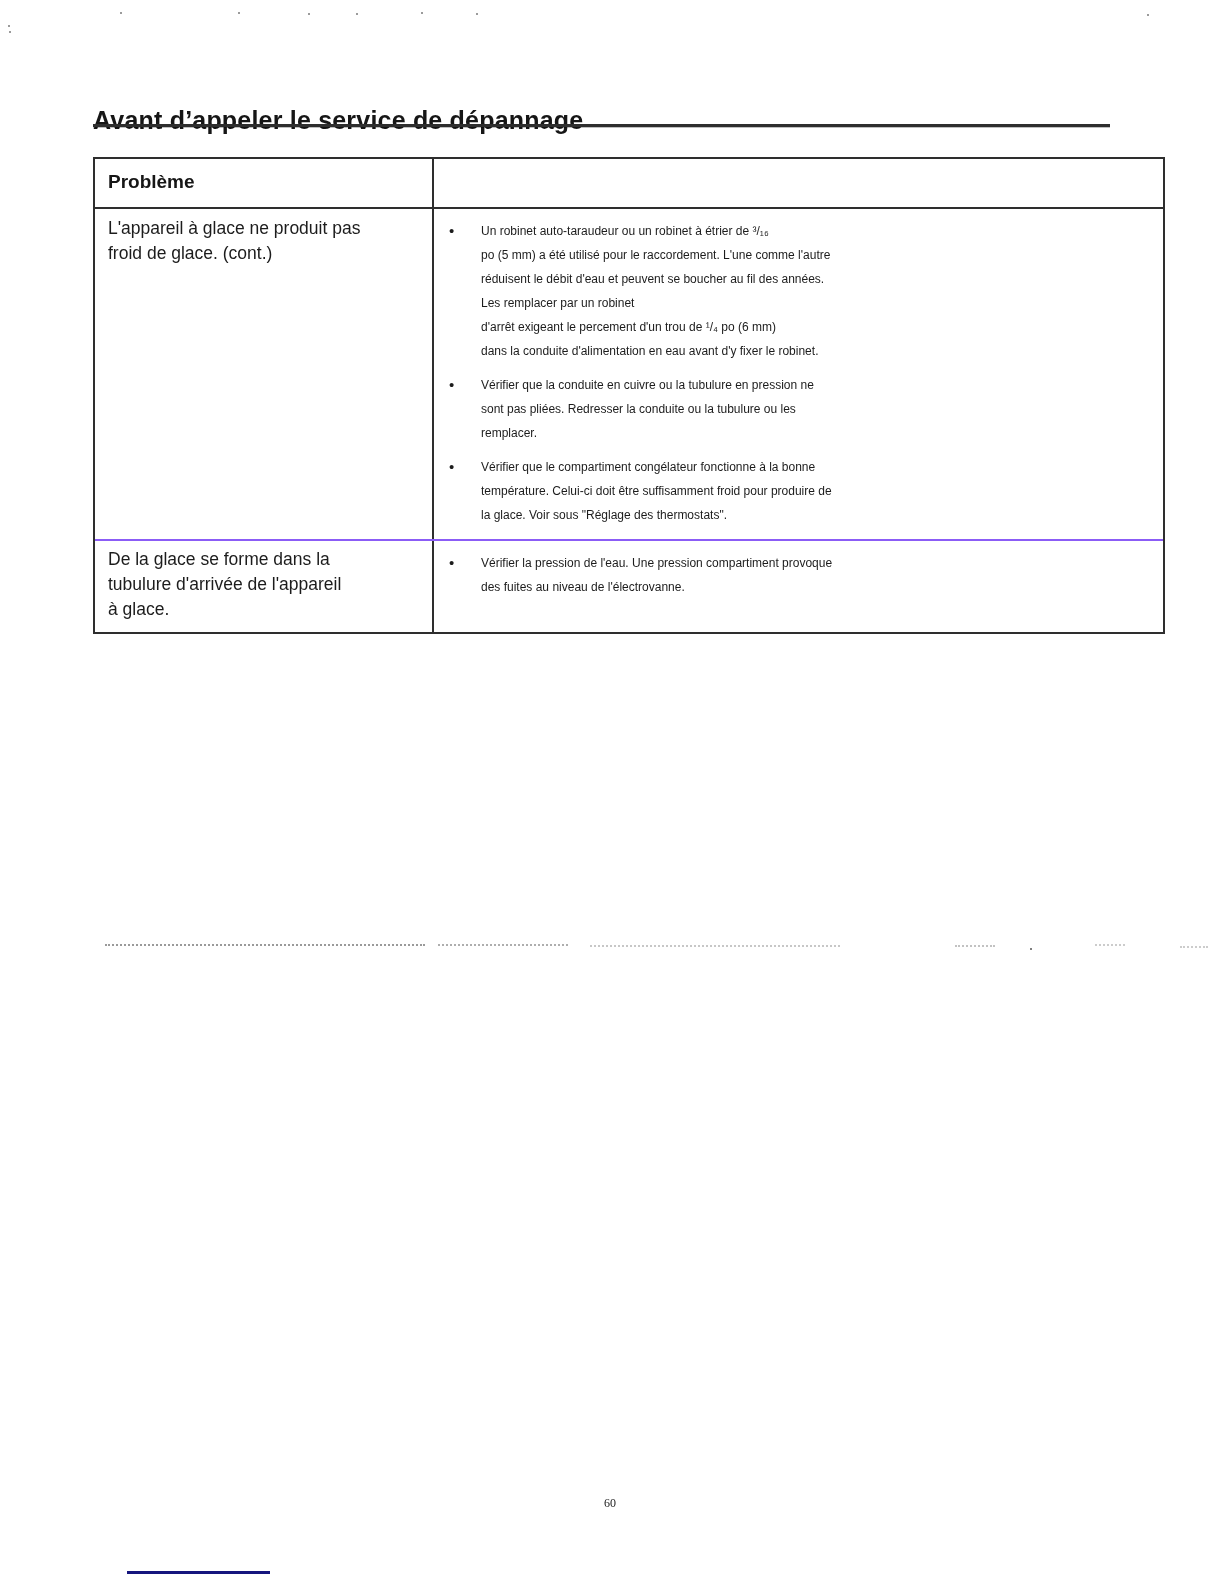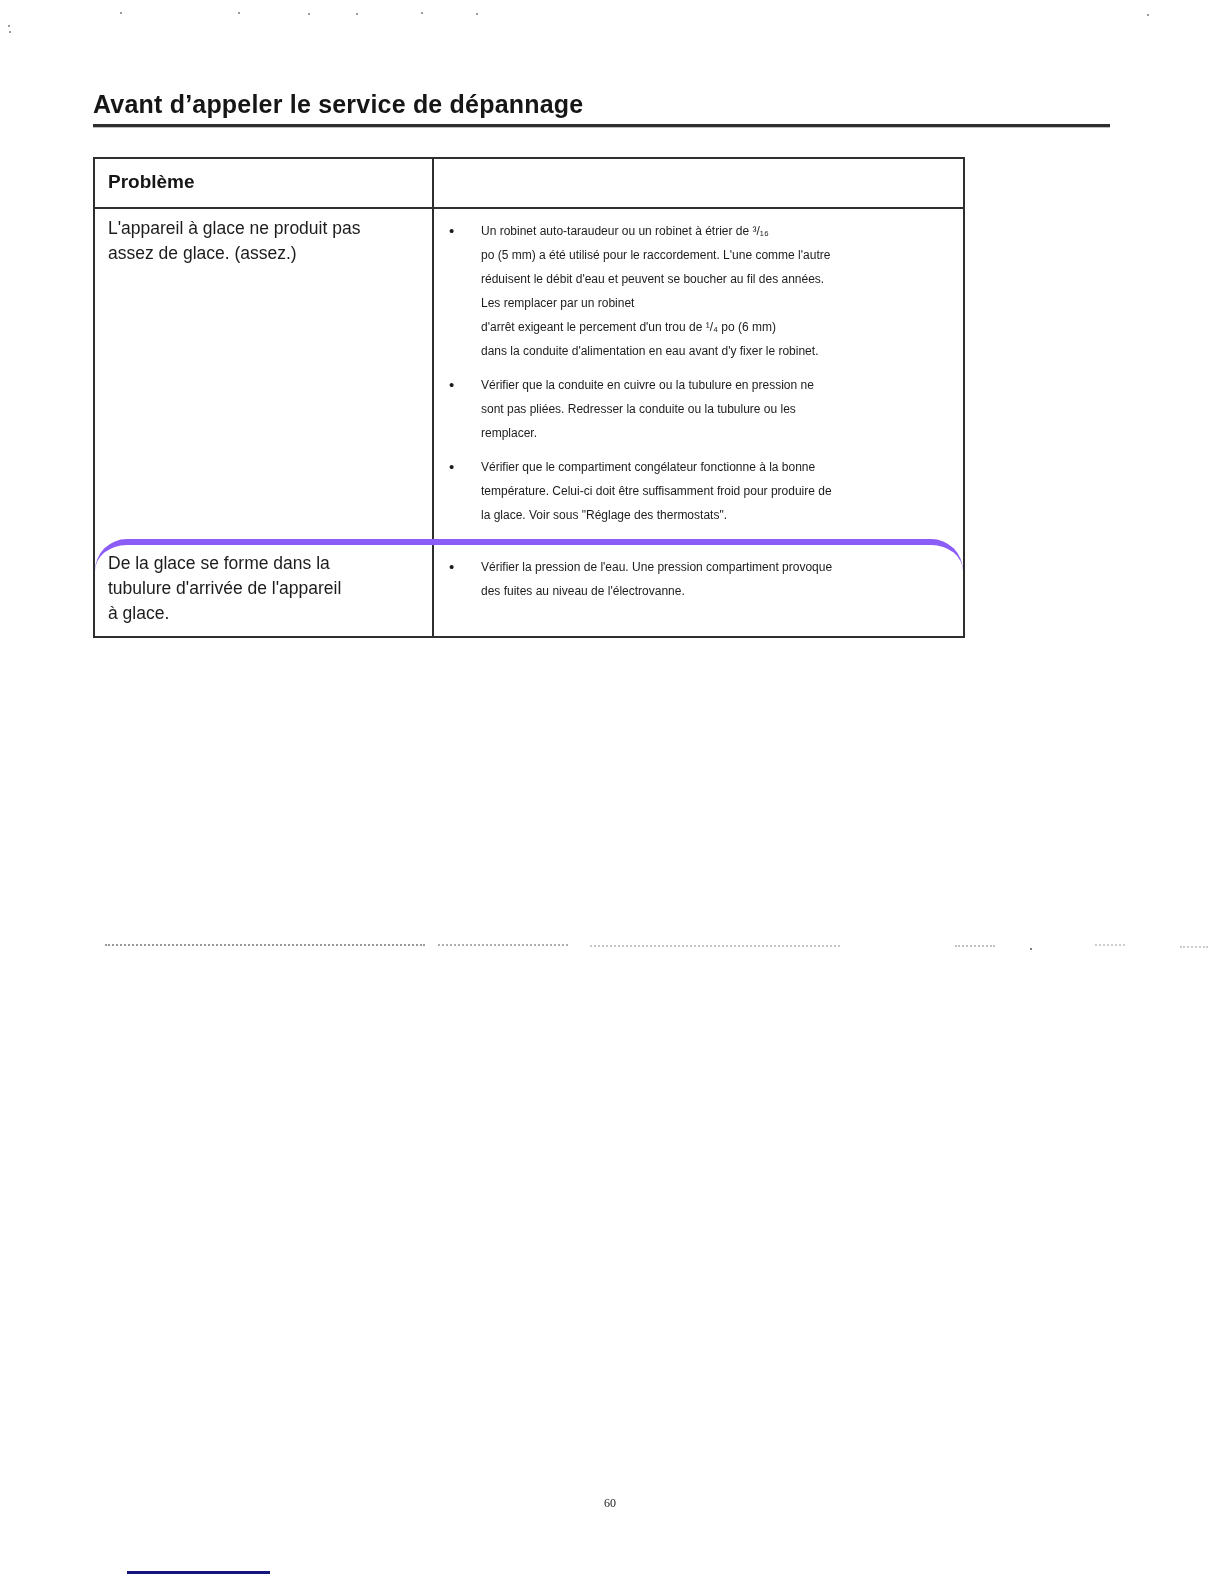--- a/index.html
+++ b/index.html
@@ -6,40 +6,40 @@
   .page {
     position:relative;
     width:1224px; height:1584px;
     margin:0 auto;
     background:#ffffff;
     font-family:"Liberation Sans","DejaVu Sans",sans-serif;
     color:#1c1c1c;
     overflow:hidden;
   }
   .page-title {
-    position:absolute; left:93px; top:73px;
+    position:absolute; left:93px; top:89px;
     font-size:25px; font-weight:bold; letter-spacing:0.2px;
     color:#161616;
   }
   .title-rule {
     position:absolute; left:93px; top:124px;
     width:1017px; height:3px;
     background:#2e2e2e;
     box-shadow:0 1px 0 rgba(0,0,0,0.25);
   }
   .tbl {
     position:absolute; left:93px; top:157px;
-    width:872px;
+    width:1072px;
     border:2px solid #2e2e2e;
     box-sizing:border-box;
     background:#fff;
   }
   .tbl-header { display:flex; border-bottom:2px solid #2e2e2e; }
   .tbl-row { display:flex; }
-  .tbl-row + .tbl-row { border-top:6px solid #8b5cf6;border-radius:32px; }
+  .tbl-row + .tbl-row { border-top:2px solid #8b5cf6; }
   .cell-problem {
     width:339px; flex:none;
     border-right:2px solid #2e2e2e;
     box-sizing:border-box;
     padding:7px 10px 8px 13px;
   }
   .cell-solution {
     flex:1;
     box-sizing:border-box;
     padding:7px 12px 8px 12px;
@@ -102,21 +102,21 @@
 
     <div class="tbl-header">
       <div class="cell-problem">
         <div class="hdr-label">Problème</div>
       </div>
     </div>
 
     <div class="tbl-row row1">
       <div class="cell-problem">
         <div class="problem-text">L'appareil à glace ne produit pas
-assez de glace. (assez.)</div>
+froid de glace. (cont.)</div>
       </div>
       <div class="cell-solution">
         <div class="bullet-item">
           <span class="bullet-marker">•</span>
           <span class="bullet-text">Un robinet auto-taraudeur ou un robinet à étrier de ³/₁₆
 po (5 mm) a été utilisé pour le raccordement. L'une comme l'autre
 réduisent le débit d'eau et peuvent se boucher au fil des années.
 Les remplacer par un robinet
 d'arrêt exigeant le percement d'un trou de ¹/₄ po (6 mm)
 dans la conduite d'alimentation en eau avant d'y fixer le robinet.</span>

